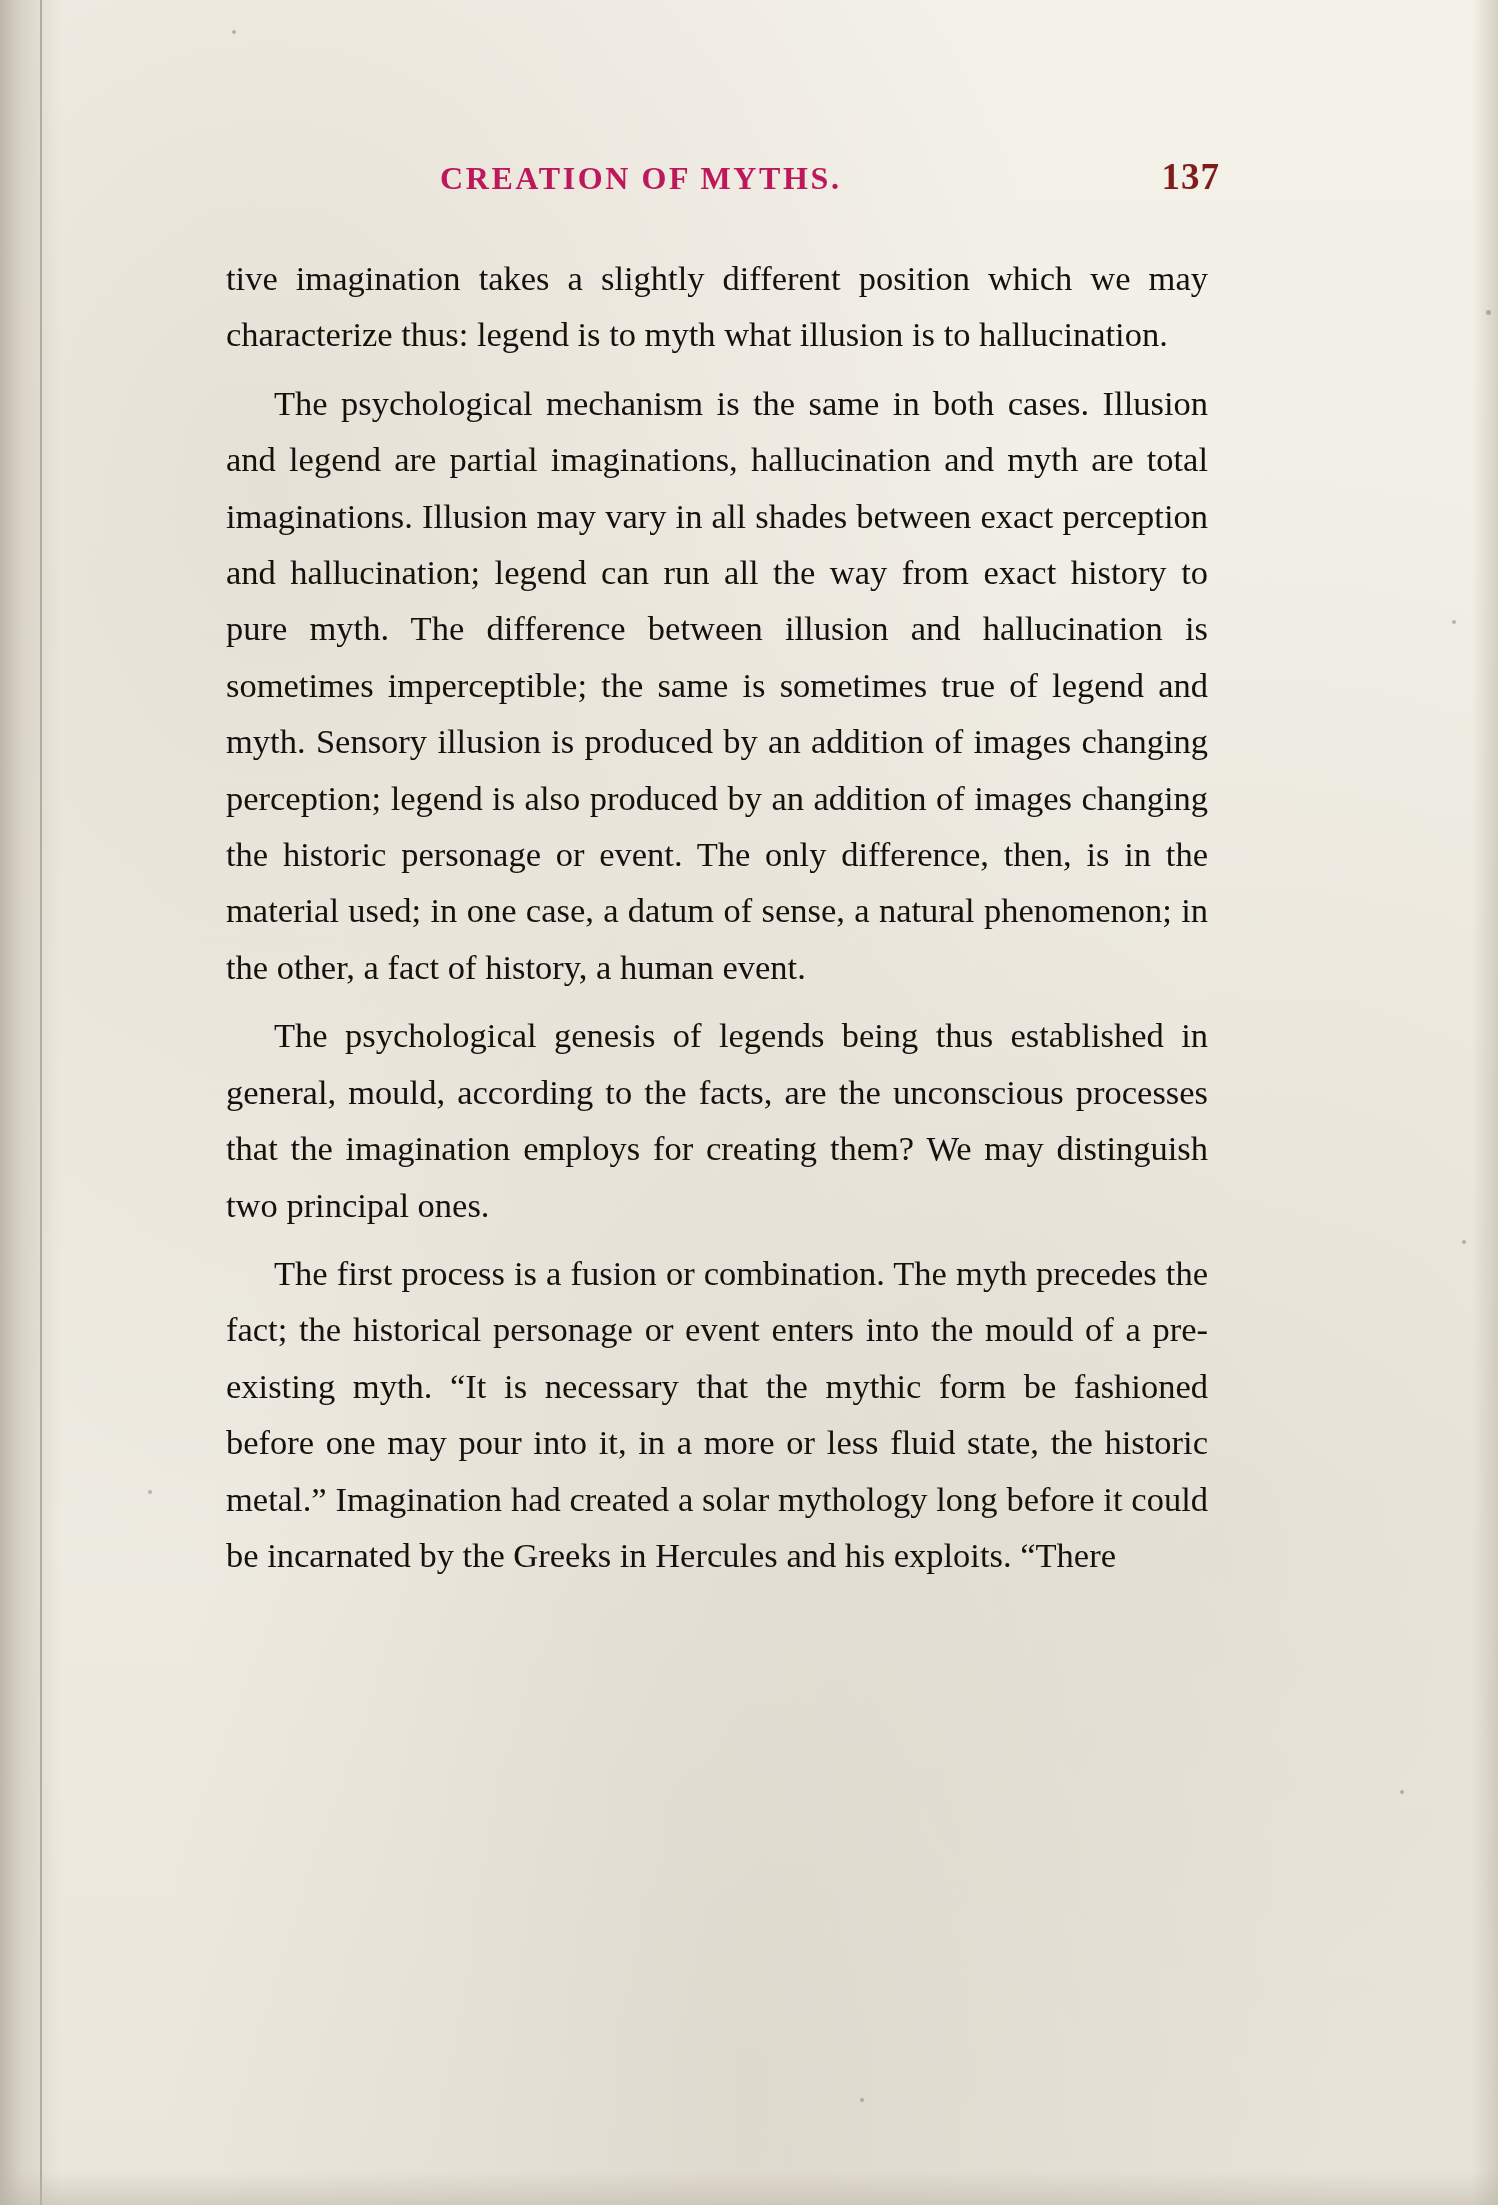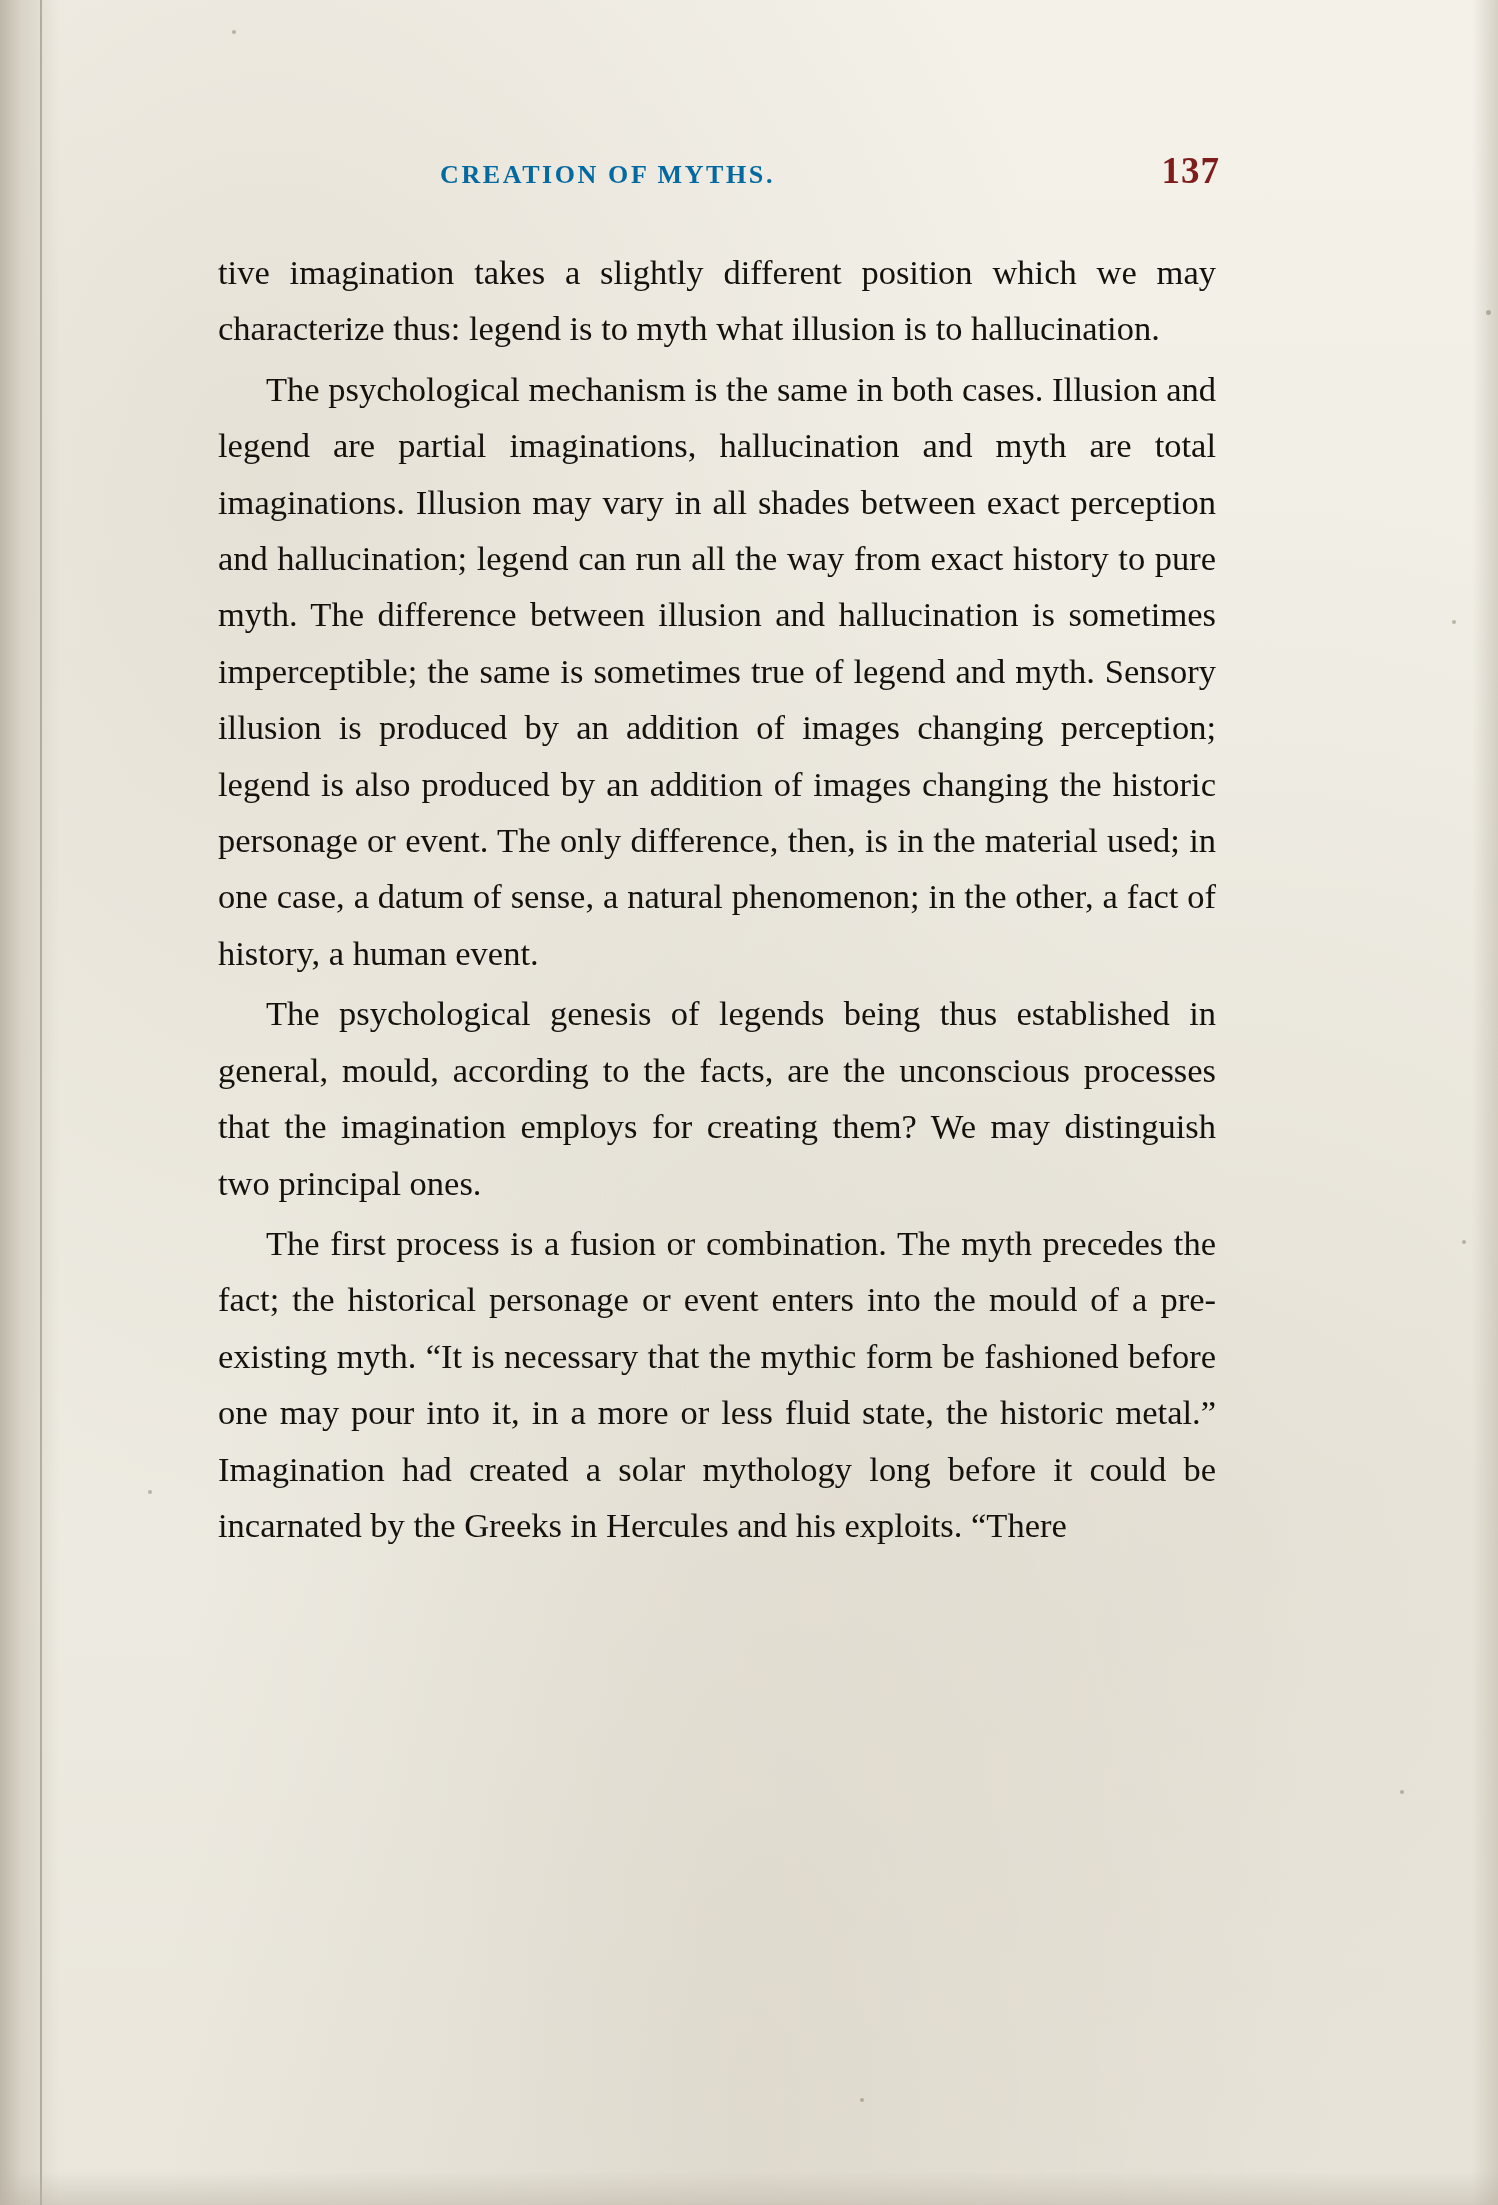--- a/index.html
+++ b/index.html
@@ -73,23 +73,23 @@
   }
 
   .running-head {
     display: flex;
     align-items: baseline;
     justify-content: space-between;
     margin-bottom: 52px;
     padding-left: 300px;
   }
   .head-title {
-    font-size: 26px;
+    font-size: 32px;
     letter-spacing: 2.6px;
-    color: #0369a1;
+    color: #be185d;
     font-weight: 700;
     white-space: nowrap;
     transform: translateX(-74px);
     margin-top: 20px;
   }
   .folio {
     font-size: 37px;
     color: #7f1d1d;
     font-weight: 700;
     letter-spacing: 1px;
@@ -98,21 +98,21 @@
   .body-text {
     font-size: 34.5px;
     line-height: 56.4px;
     color: #15120e;
     text-align: justify;
     text-justify: inter-word;
     -webkit-hyphens: none;
     hyphens: none;
   }
   .body-text p {
-    margin: 4px;
+    margin: 12px;
     text-indent: 0;
   }
   .body-text p.indented {
     text-indent: 48px;
   }
 
   
   .speck {
     position: absolute;
     background: rgba(120,110,92,0.45);

